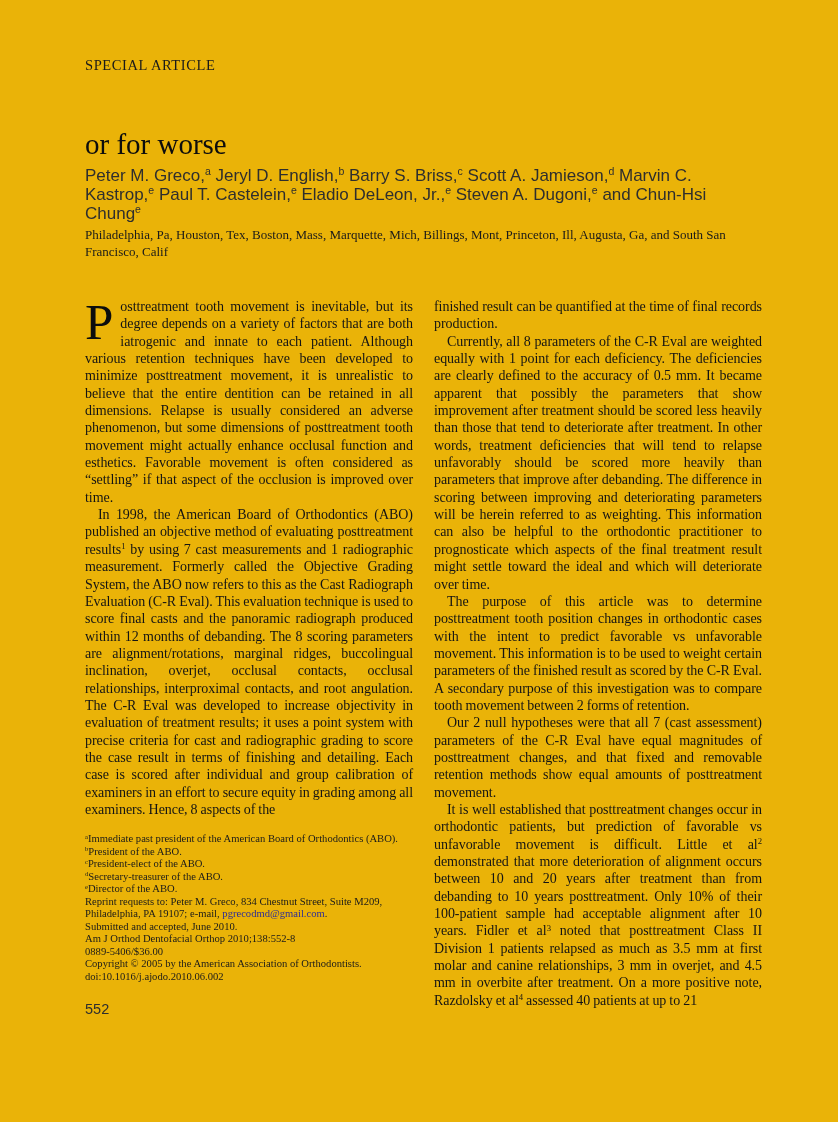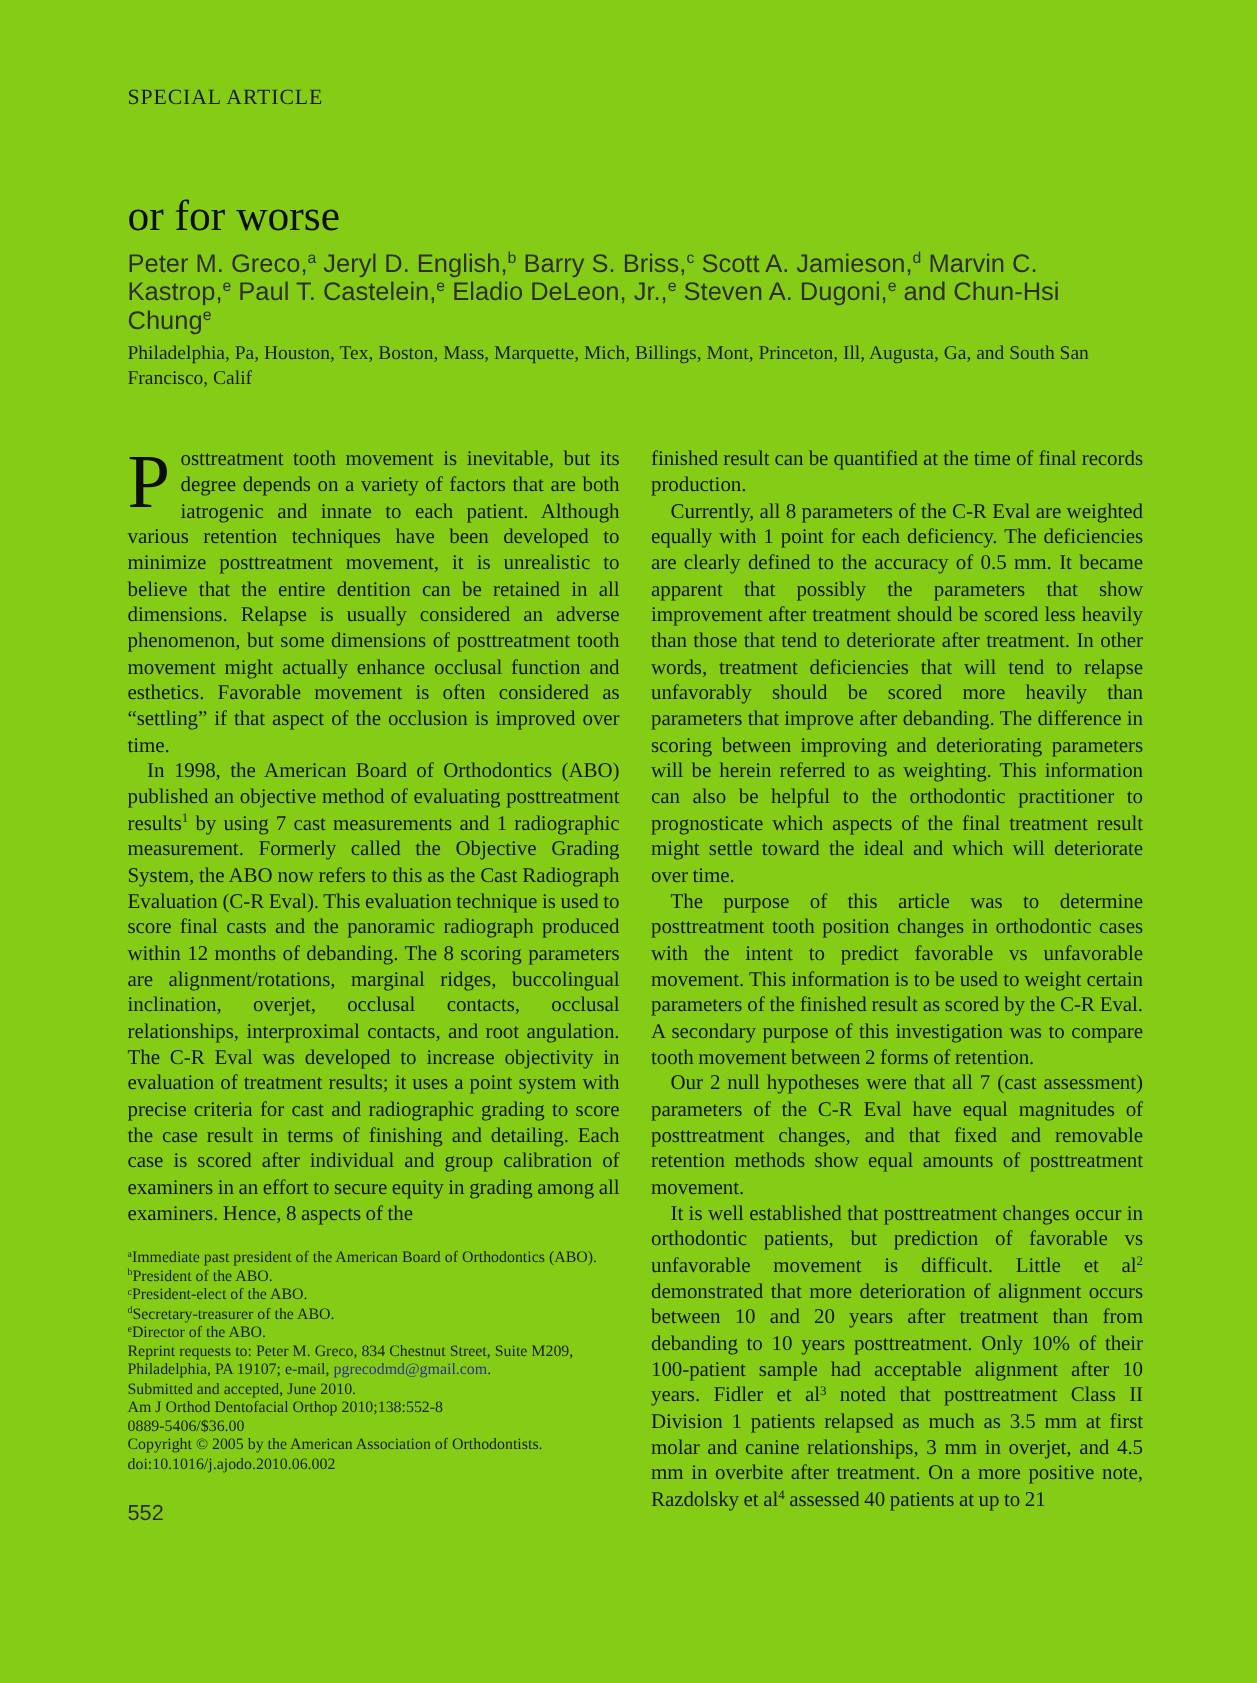--- a/index.html
+++ b/index.html
@@ -1,17 +1,17 @@
 <!DOCTYPE html>
 <html lang="en" style="--link-color: #2d2d96;"><head>
 <meta charset="utf-8">
 <style>
   html,body{margin:0;padding:0;background:#ffffff;}
   .page{
-    position:relative;width:838px;height:1122px;background:#84cc16;
+    position:relative;width:838px;height:1122px;background:#eab308;
     overflow:hidden;color:#161616;
   }
   .content{position:absolute;left:85px;top:56px;width:678px;}
   .section-label{
     font-family:"Liberation Serif","DejaVu Serif",serif;
     font-size:14.5px;line-height:18px;letter-spacing:0.6px;color:#1a1a1a;
   }
   .title{
     margin:50px 0 0 0;font-weight:400;
     font-family:"Liberation Serif","DejaVu Serif",serif;

